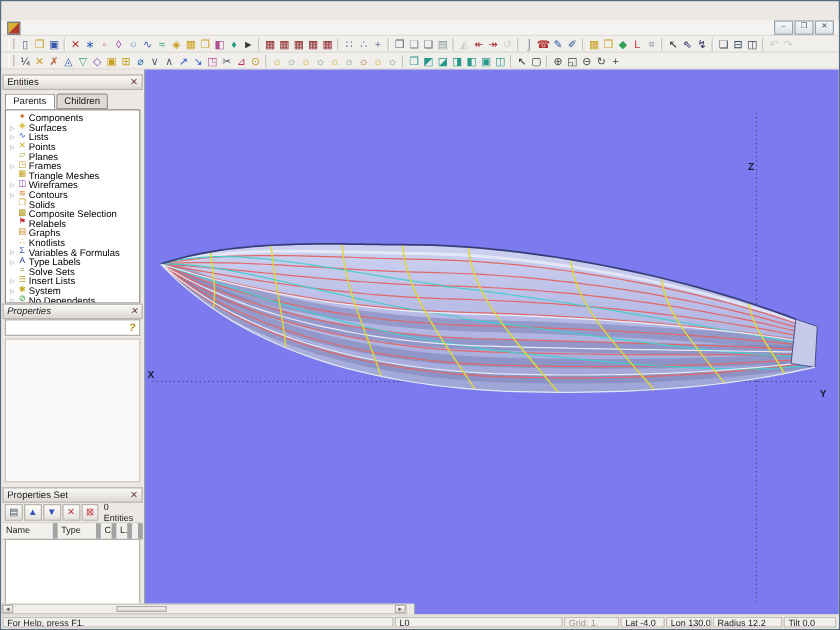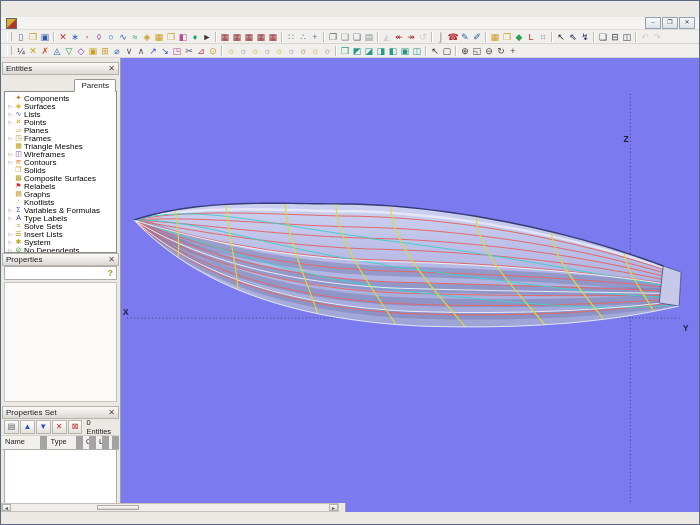--- a/index.html
+++ b/index.html
@@ -36,43 +36,43 @@
   .tb-sep{width:1px;height:10px;background:#c3bfb8;border-right:1px solid #fff;margin:0 2px;}
   
   .main{position:absolute;top:57px;left:0;right:0;height:447px;}
   .sidebar{position:absolute;top:0;left:0;width:119px;height:447px;background:#ece9e5;}
   .panel{position:absolute;left:1px;right:1px;background:#ece9e5;}
   .panel-title{height:13px;background:linear-gradient(#fbfaf9,#dcd8d3);border:1px solid #b6b2ac;
     display:flex;align-items:center;padding:0 3px;box-sizing:border-box;}
   .panel-title .pt{font-size:8px;color:#222;}
   .panel-close{margin-left:auto;font-size:8px;line-height:8px;color:#6b443c;}
   #panel-entities{top:4px;height:192px;}
-  #panel-properties{top:195px;height:150px;}
+  #panel-properties{top:195px;height:150px;font-style:italic;}
   #panel-selection{top:348px;height:99px;}
-  .tabs{height:16px;display:flex;align-items:flex-end;padding:4px 2px 0;box-sizing:border-box;flex-direction:column;}
+  .tabs{height:16px;display:flex;align-items:flex-end;padding:4px 2px 0;box-sizing:border-box;}
   .tab{font-size:8px;padding:1px 6px 1px;border:1px solid #9a968f;background:#ddd9d3;color:#222;
     border-radius:2px 2px 0 0;margin-right:1px;}
   .tab.active{background:#fff;border-bottom-color:#fff;position:relative;z-index:2;}
   .tree{position:absolute;top:29px;bottom:1px;left:2px;right:2px;background:#fff;
     border:1px solid #8f8b85;overflow:hidden;padding:2px 0 0 2px;box-sizing:border-box;}
   .tree-row{height:8px;display:flex;align-items:center;white-space:nowrap;}
   .expander{width:7px;font-size:5px;color:#888;text-align:center;flex:none;}
   .t-icon{width:9px;font-size:7px;line-height:8px;text-align:center;flex:none;}
   .t-label{font-size:8px;color:#000;margin-left:1px;}
   .prop-strip{height:14px;margin:0 2px;background:#fff;border:1px solid #b0aca6;
     display:flex;align-items:center;box-sizing:border-box;}
   .prop-help{margin-left:auto;font-size:9px;font-weight:bold;color:#b89020;padding-right:3px;}
   .prop-body{position:absolute;top:29px;bottom:1px;left:2px;right:2px;background:#fbfaf9;border:1px solid #c6c2bc;}
   .sel-toolbar{height:16px;display:flex;align-items:center;padding:1px 2px;box-sizing:border-box;}
   .sel-btn{width:13px;height:12px;border:1px solid #b8b4ae;background:linear-gradient(#fdfdfc,#e4e1dc);
     font-size:8px;line-height:11px;text-align:center;margin-right:1px;}
   .sel-count{font-size:7.5px;color:#222;margin-left:3px;}
   .sel-header{height:13px;display:flex;background:#f2f0ed;border-top:1px solid #d8d4ce;
     border-bottom:1px solid #c4c0ba;}
-  .sel-col{font-size:7.5px;color:#222;border-right:7px solid #a3a3a3;padding:1px 0 0 3px;box-sizing:border-box;overflow:hidden;white-space:nowrap;}
+  .sel-col{font-size:7.5px;color:#222;border-right:4px solid #a3a3a3;padding:1px 0 0 3px;box-sizing:border-box;overflow:hidden;white-space:nowrap;}
   .sel-list{position:absolute;top:43px;bottom:0;left:2px;right:2px;background:#fff;border:1px solid #b0aca6;border-bottom:none;}
   
   .viewport{position:absolute;top:0;left:119px;right:0;bottom:0;background:#7b7bef;border-left:1px solid #9aa0aa;}
   .viewport svg{position:absolute;top:0;left:0;width:100%;height:100%;}
   .axis-dot{stroke:#36365a;stroke-width:.8;stroke-dasharray:1 2.6;fill:none;}
   .axis-label{font-family:"Liberation Sans",sans-serif;font-size:8.5px;font-weight:bold;fill:#1c1c38;}
   
   .bottom-strip{position:absolute;bottom:12px;left:0;right:0;height:9px;display:flex;}
   .hscroll{width:338px;background:#f0eeeb;border:1px solid #c4c0ba;box-sizing:border-box;
     display:flex;align-items:center;position:relative;}
@@ -272,21 +272,21 @@
               <span class="t-label">Contours</span>
             </div>
             <div class="tree-row">
               <span class="expander"></span>
               <span class="t-icon" style="color: rgb(200, 160, 32);">❒</span>
               <span class="t-label">Solids</span>
             </div>
             <div class="tree-row">
               <span class="expander"></span>
               <span class="t-icon" style="color: rgb(176, 160, 32);">▩</span>
-              <span class="t-label">Composite Surfaces</span>
+              <span class="t-label">Composite Selection</span>
             </div>
             <div class="tree-row">
               <span class="expander"></span>
               <span class="t-icon" style="color: rgb(208, 48, 48);">⚑</span>
               <span class="t-label">Relabels</span>
             </div>
             <div class="tree-row">
               <span class="expander"></span>
               <span class="t-icon" style="color: rgb(192, 144, 32);">▤</span>
               <span class="t-label">Graphs</span>
@@ -428,14 +428,23 @@
   <div class="bottom-strip">
     <div class="hscroll">
       <span class="scroll-arrow">◄</span>
       <span class="scroll-thumb"></span>
       <span class="scroll-arrow right">►</span>
     </div>
     <div class="strip-gap"></div>
     <div class="strip-blue"></div>
   </div>
 
+  <div class="statusbar" id="statusbar">
+      <span class="status-cell status-help">For Help, press F1.</span>
+      <span class="status-cell" style="width: 140px;">L0</span>
+      <span class="status-cell muted" style="width: 46px;">Grid: 1.</span>
+      <span class="status-cell" style="width: 37px;">Lat -4.0</span>
+      <span class="status-cell" style="width: 38px;">Lon 130.0</span>
+      <span class="status-cell" style="width: 58px;">Radius 12.2</span>
+      <span class="status-cell" style="width: 44px;">Tilt 0.0</span>
+    </div>
 
 </div>
 
 </body></html>

